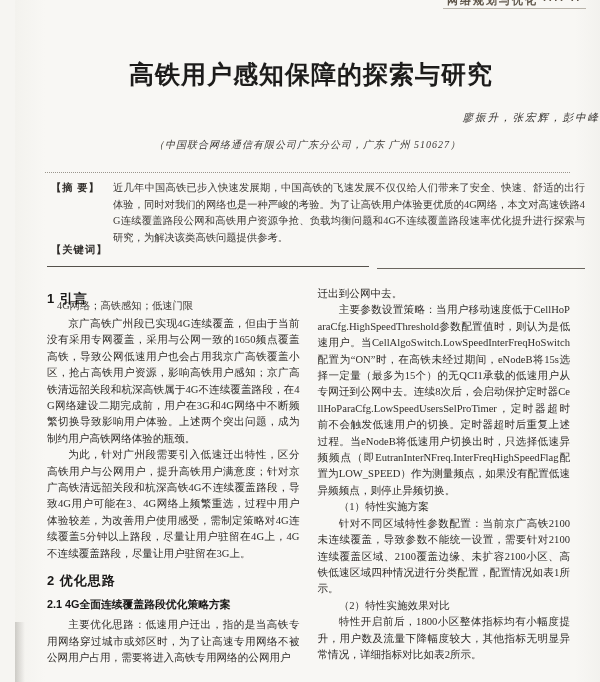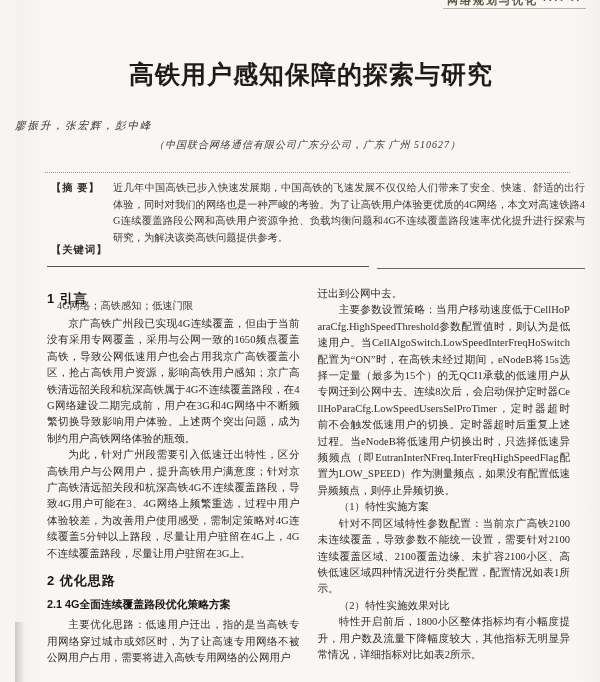--- a/index.html
+++ b/index.html
@@ -28,22 +28,22 @@
   }
   .title {
     position: absolute; top: 58px; left: 0; right: 0;
     text-align: center;
     font-family: "Liberation Sans", "DejaVu Sans", sans-serif;
     font-weight: bold; font-size: 25px; letter-spacing: 1px;
     color: #1d1c1b;
     padding-left: 7px;
   }
   .authors {
-    position: absolute; top: 119px; left: 0; right: 0;
-    text-align: left; font-style: italic;
+    position: absolute; top: 111px; left: 0; right: 0;
+    text-align: right; font-style: italic;
     font-size: 10.5px; color: #35322f; letter-spacing: 2px;
   }
   .affiliation {
     position: absolute; top: 138px; left: 0; right: 0;
     text-align: center; font-style: italic;
     font-size: 10px; color: #3a3733; letter-spacing: 1px;
   }
   .rule-top {
     position: absolute; top: 172px; left: 30px; right: 30px;
     border-top: 1px dotted #9b968d;

